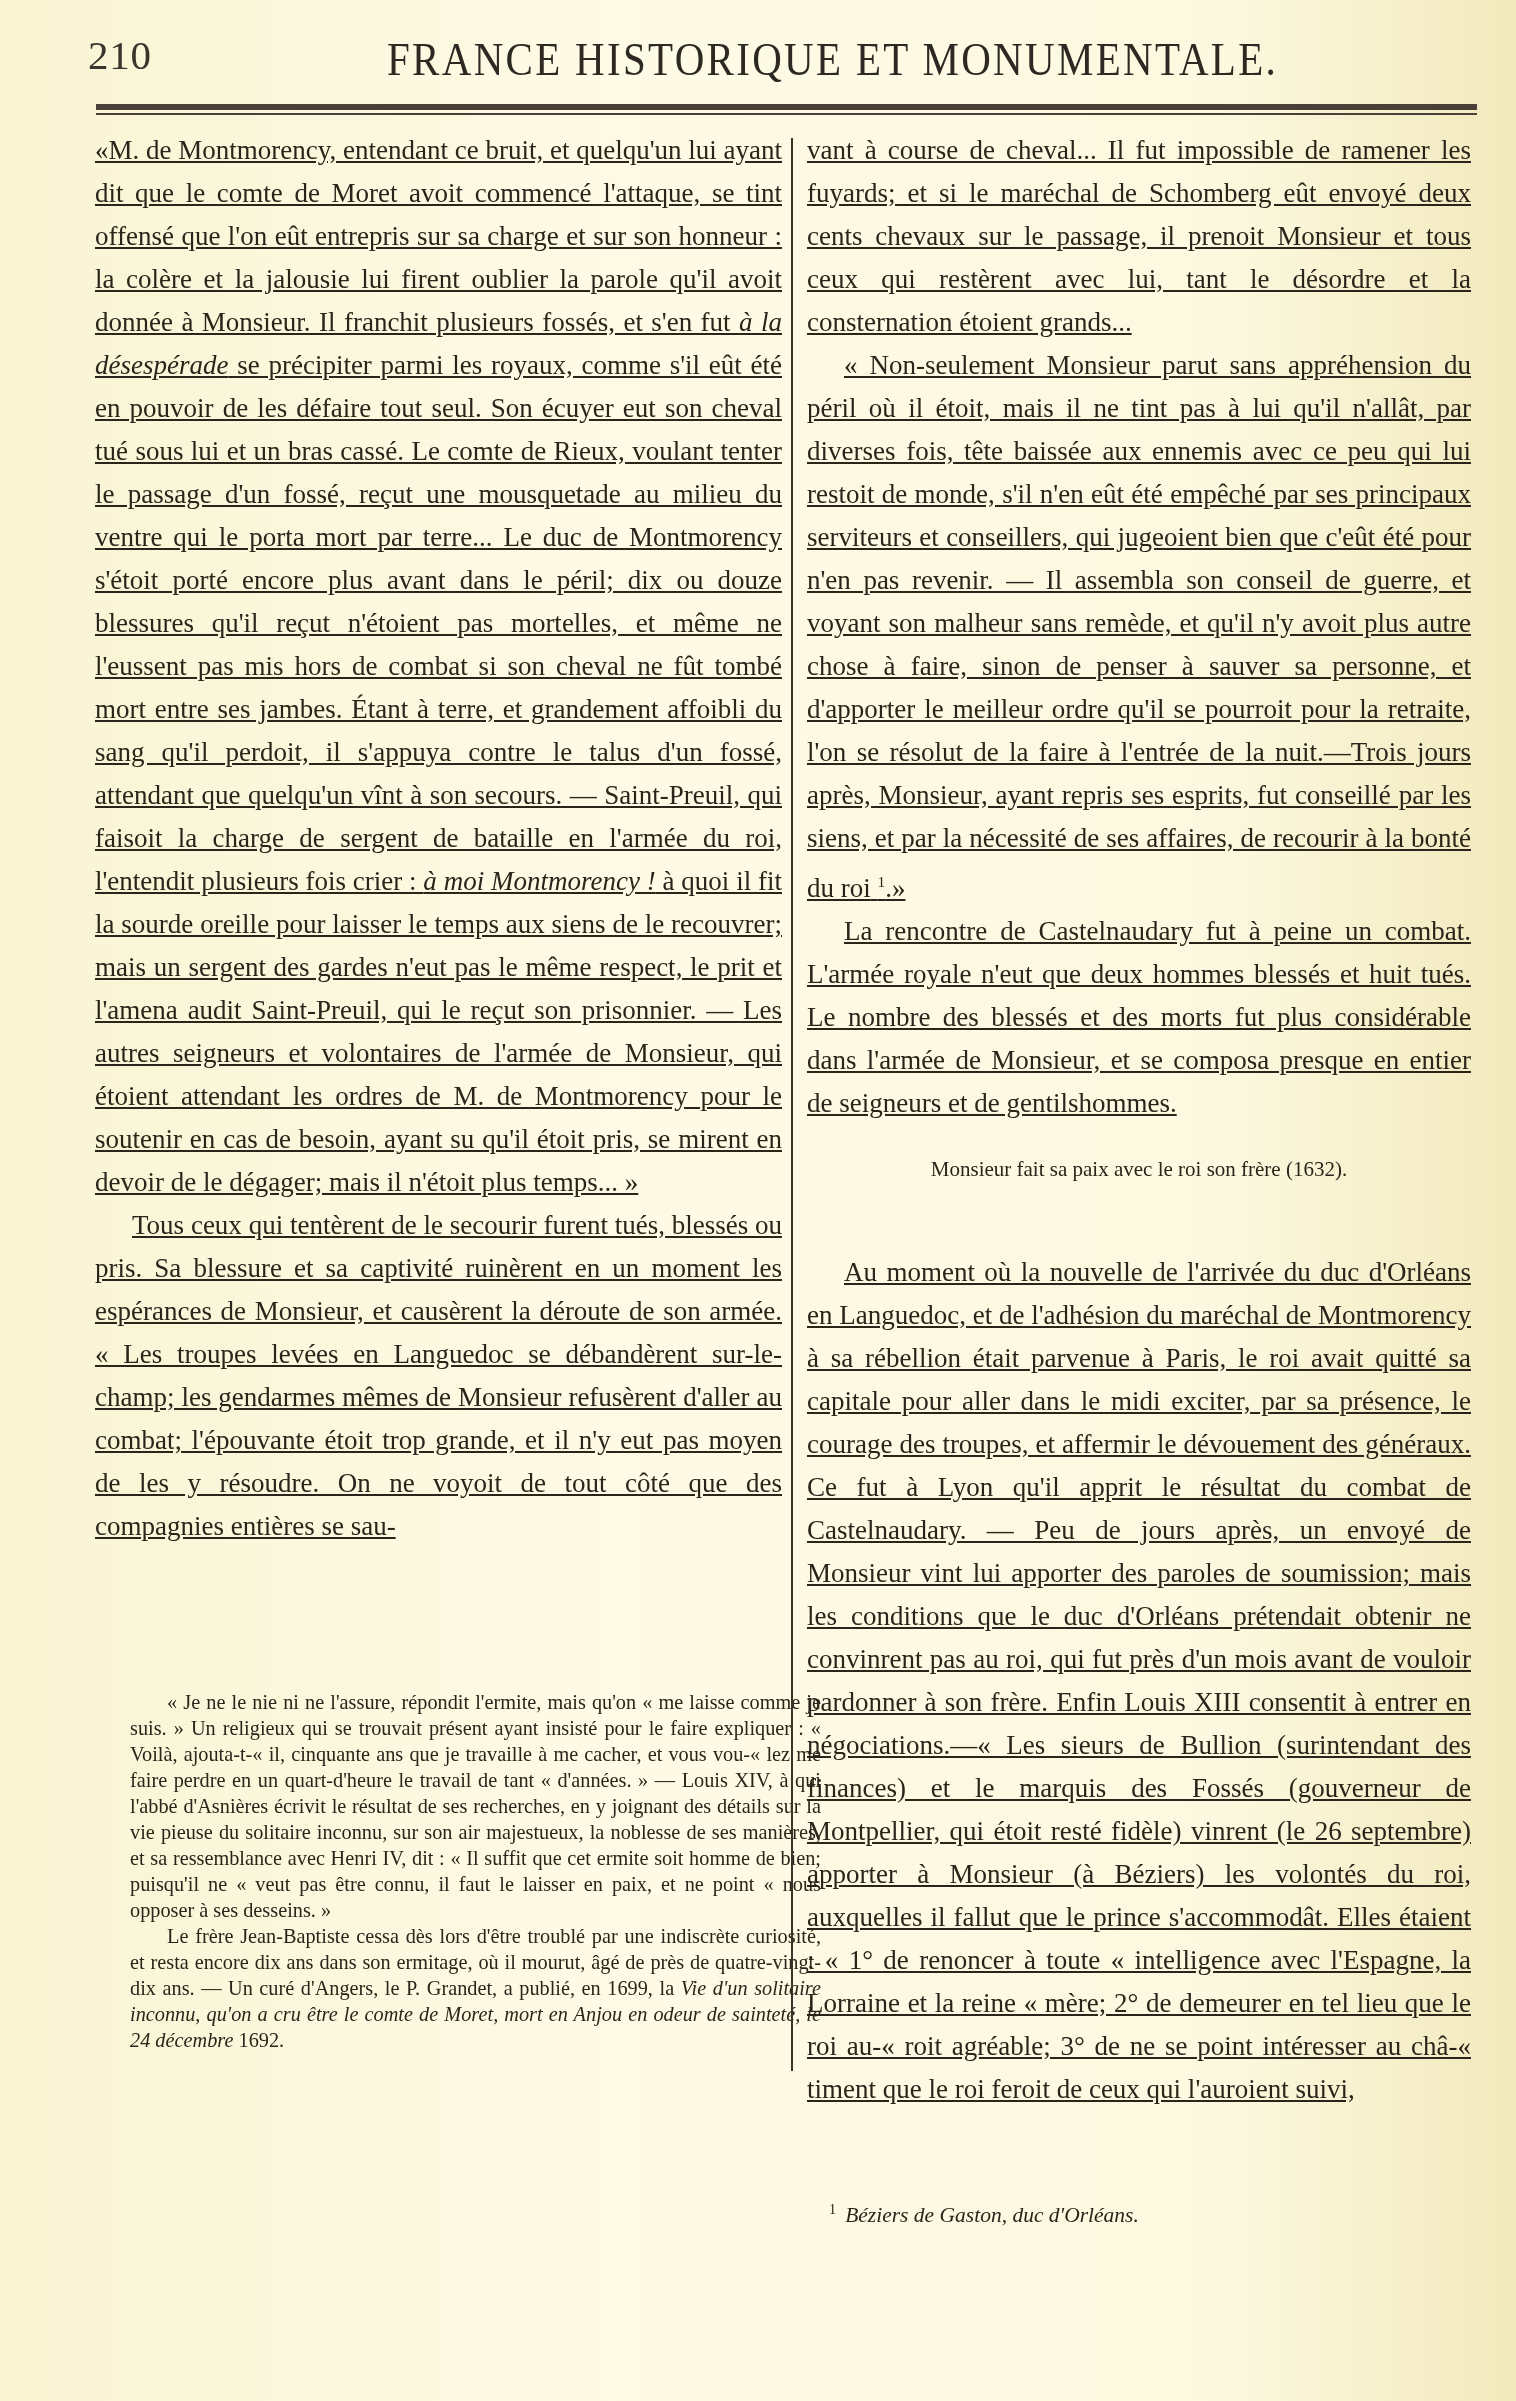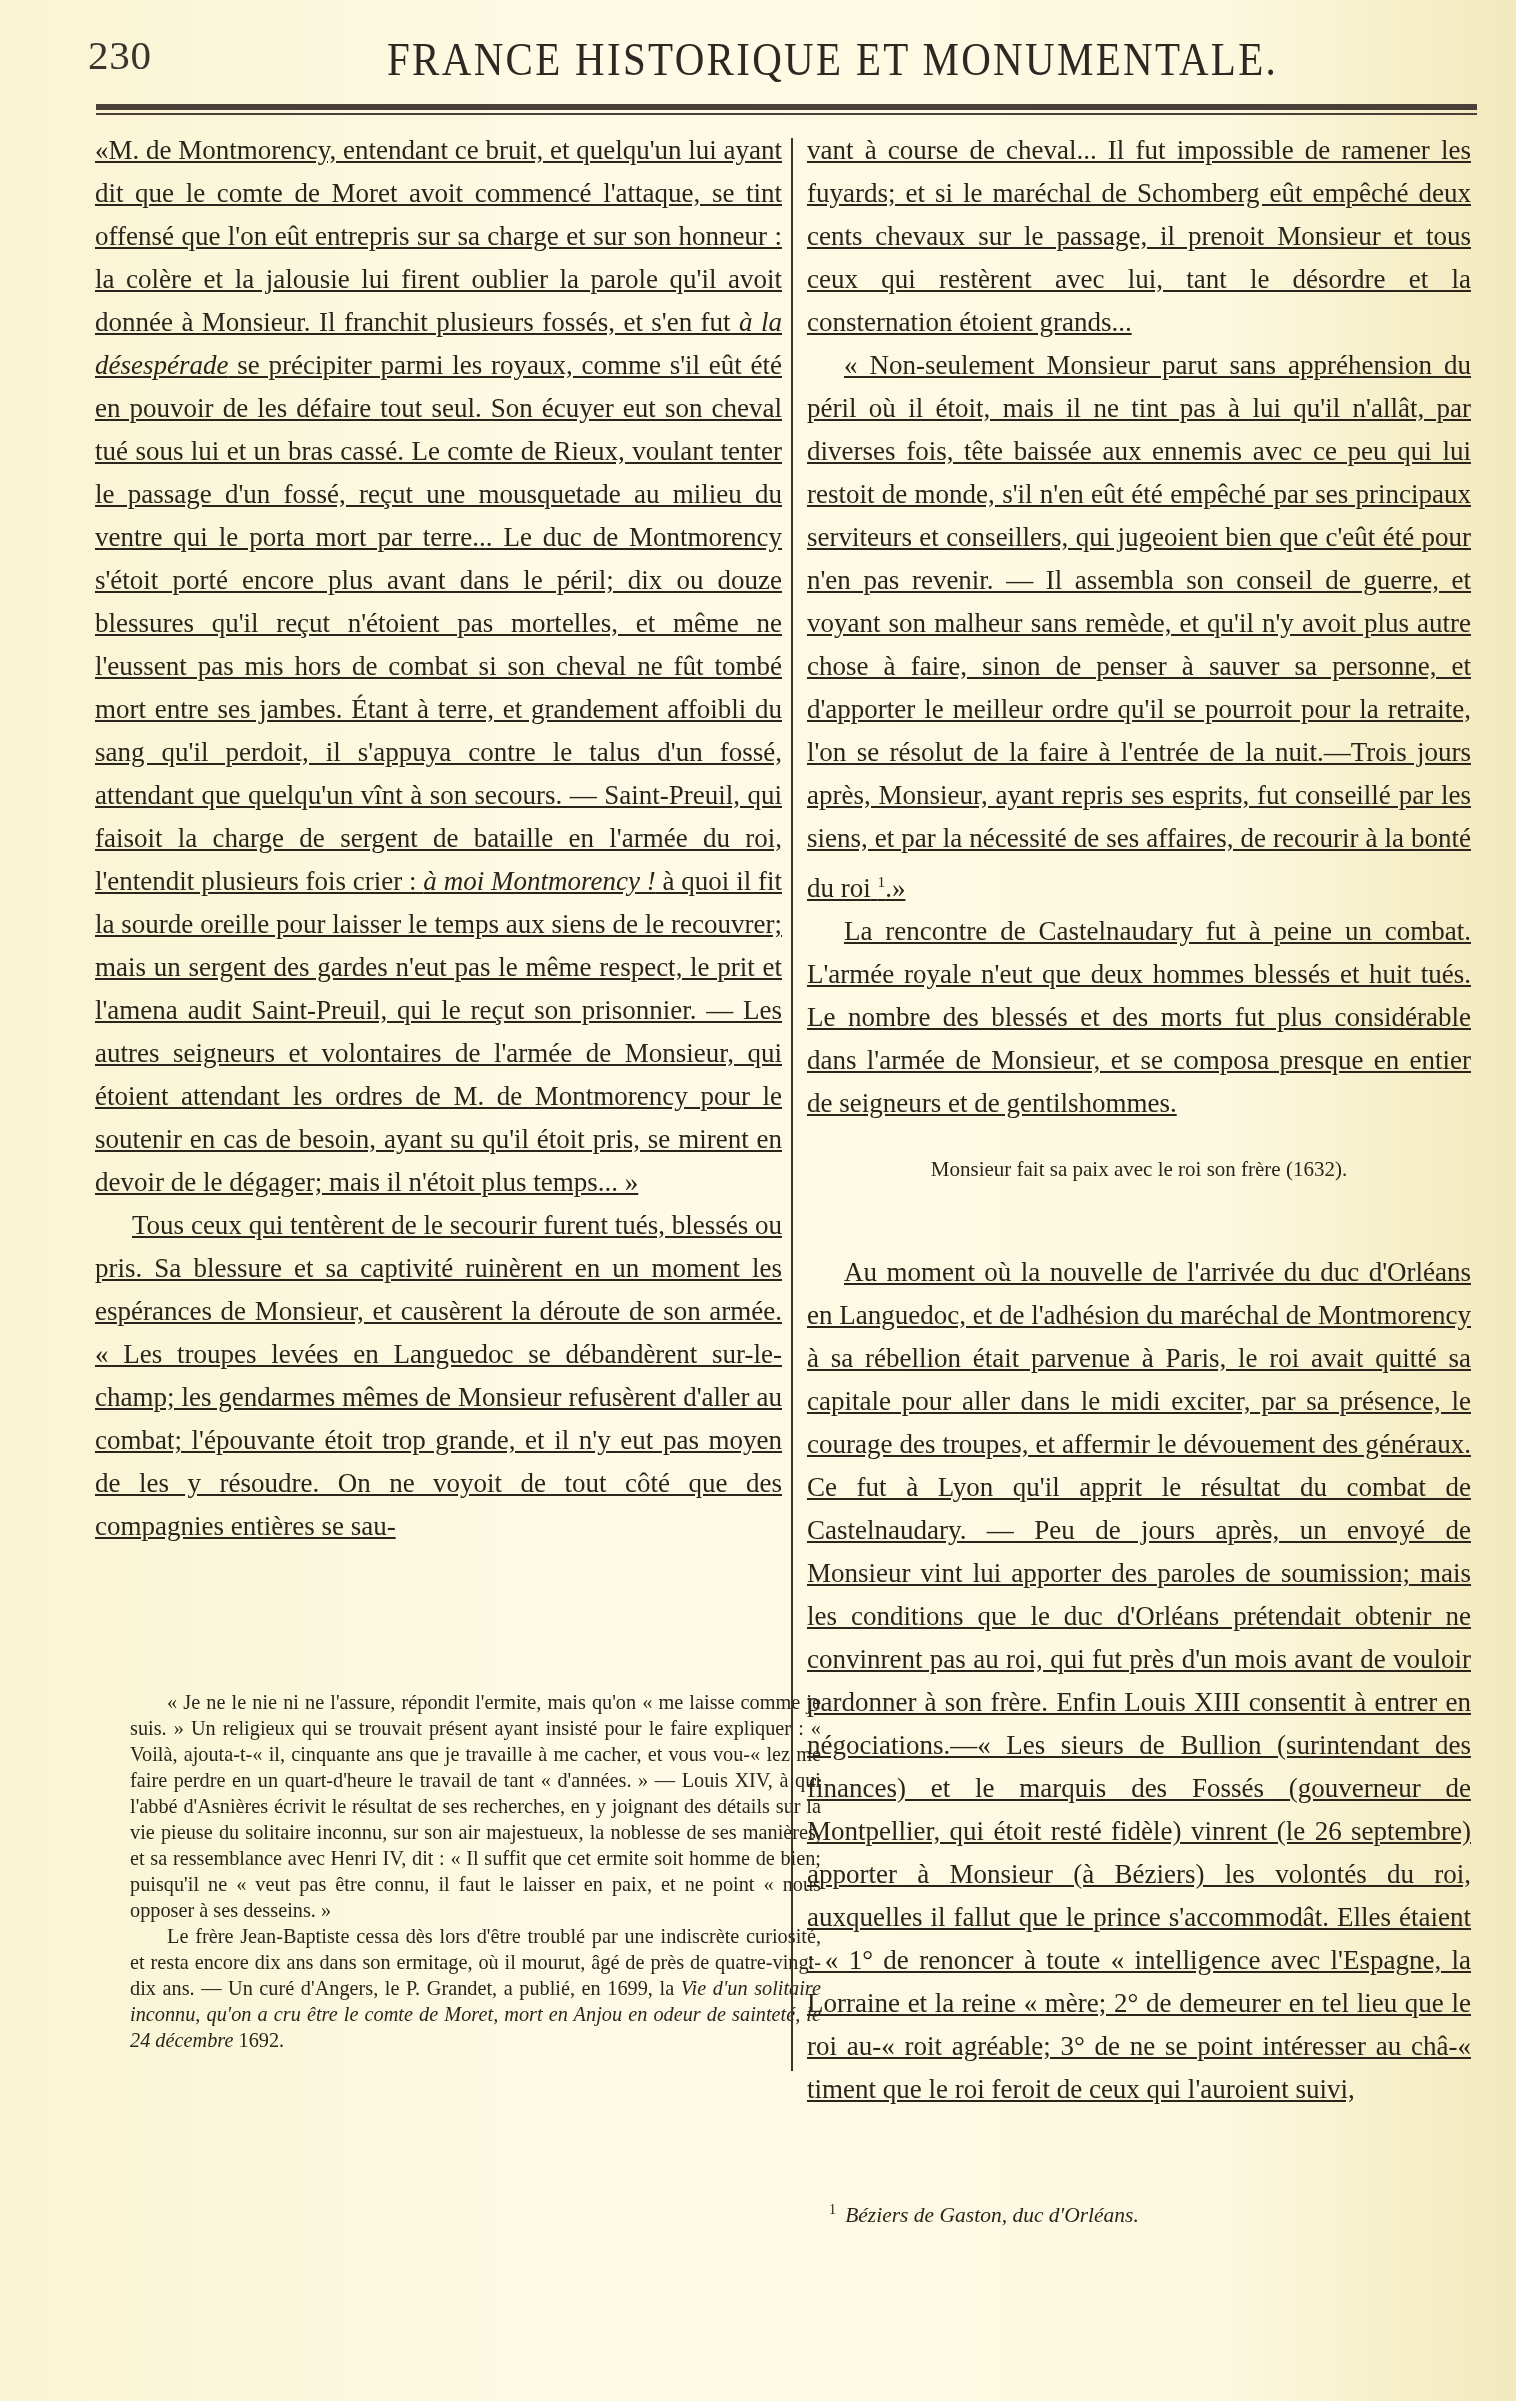--- a/index.html
+++ b/index.html
@@ -26,40 +26,40 @@
   .footnotes-left { position: absolute; left: 94px; top: 1689px; width: 691px; font-size: 20.3px; line-height: 26px; text-align: justify; margin-left: 36px; }
   .section-heading { position: absolute; left: 807px; top: 1157px; width: 664px; text-align: center; font-size: 21px; }
   .footnote-right { position: absolute; left: 829px; top: 2202px; width: 644px; font-size: 21.5px; font-style: italic; }
   .footnote-right sup { font-style: normal; font-size: 14px; margin-right: 9.2px; }
   sup.ref { font-size: 15.3px; }
 </style>
 </head>
 <body>
 
 <div class="header">
-  <span class="page-number">230</span>
+  <span class="page-number">210</span>
   <span class="running-title">FRANCE HISTORIQUE ET MONUMENTALE.</span>
 </div>
 <div class="rule-thick"></div>
 <div class="rule-thin"></div>
 
 <div class="col col-left">
   <p><span>«M. de Montmorency, entendant ce bruit, et quelqu'un lui ayant dit que le comte de Moret avoit commencé l'attaque, se tint offensé que l'on eût entrepris sur sa charge et sur son honneur : la colère et la jalousie lui firent oublier la parole qu'il avoit donnée à Monsieur. Il franchit plusieurs fossés, et s'en fut </span><em>à la désespérade</em><span> se précipiter parmi les royaux, comme s'il eût été en pouvoir de les défaire tout seul. Son écuyer eut son cheval tué sous lui et un bras cassé. Le comte de Rieux, voulant tenter le passage d'un fossé, reçut une mousquetade au milieu du ventre qui le porta mort par terre... Le duc de Montmorency s'étoit porté encore plus avant dans le péril; dix ou douze blessures qu'il reçut n'étoient pas mortelles, et même ne l'eussent pas mis hors de combat si son cheval ne fût tombé mort entre ses jambes. Étant à terre, et grandement affoibli du sang qu'il perdoit, il s'appuya contre le talus d'un fossé, attendant que quelqu'un vînt à son secours. — Saint-Preuil, qui faisoit la charge de sergent de bataille en l'armée du roi, l'entendit plusieurs fois crier : </span><em>à moi Montmorency !</em><span> à quoi il fit la sourde oreille pour laisser le temps aux siens de le recouvrer; mais un sergent des gardes n'eut pas le même respect, le prit et l'amena audit Saint-Preuil, qui le reçut son prisonnier. — Les autres seigneurs et volontaires de l'armée de Monsieur, qui étoient attendant les ordres de M. de Montmorency pour le soutenir en cas de besoin, ayant su qu'il étoit pris, se mirent en devoir de le dégager; mais il n'étoit plus temps... »</span></p>
   <p class="indent">Tous ceux qui tentèrent de le secourir furent tués, blessés ou pris. Sa blessure et sa captivité ruinèrent en un moment les espérances de Monsieur, et causèrent la déroute de son armée. « Les troupes levées en Languedoc se débandèrent sur-le-champ; les gendarmes mêmes de Monsieur refusèrent d'aller au combat; l'épouvante étoit trop grande, et il n'y eut pas moyen de les y résoudre. On ne voyoit de tout côté que des compagnies entières se sau-</p>
 </div>
 
 <div class="footnotes-left">
   <p class="indent">« Je ne le nie ni ne l'assure, répondit l'ermite, mais qu'on « me laisse comme je suis. » Un religieux qui se trouvait présent ayant insisté pour le faire expliquer : « Voilà, ajouta-t-« il, cinquante ans que je travaille à me cacher, et vous vou-« lez me faire perdre en un quart-d'heure le travail de tant « d'années. » — Louis XIV, à qui l'abbé d'Asnières écrivit le résultat de ses recherches, en y joignant des détails sur la vie pieuse du solitaire inconnu, sur son air majestueux, la noblesse de ses manières, et sa ressemblance avec Henri IV, dit : « Il suffit que cet ermite soit homme de bien; puisqu'il ne « veut pas être connu, il faut le laisser en paix, et ne point « nous opposer à ses desseins. »</p>
   <p class="indent"><span>Le frère Jean-Baptiste cessa dès lors d'être troublé par une indiscrète curiosité, et resta encore dix ans dans son ermitage, où il mourut, âgé de près de quatre-vingt-dix ans. — Un curé d'Angers, le P. Grandet, a publié, en 1699, la </span><em>Vie d'un solitaire inconnu, qu'on a cru être le comte de Moret, mort en Anjou en odeur de sainteté, le 24 décembre</em><span> 1692.</span></p>
 </div>
 
 <div class="divider"></div>
 
 <div class="col col-right">
-  <p>vant à course de cheval... Il fut impossible de ramener les fuyards; et si le maréchal de Schomberg eût empêché deux cents chevaux sur le passage, il prenoit Monsieur et tous ceux qui restèrent avec lui, tant le désordre et la consternation étoient grands...</p>
+  <p>vant à course de cheval... Il fut impossible de ramener les fuyards; et si le maréchal de Schomberg eût envoyé deux cents chevaux sur le passage, il prenoit Monsieur et tous ceux qui restèrent avec lui, tant le désordre et la consternation étoient grands...</p>
   <p class="indent"><span>« Non-seulement Monsieur parut sans appréhension du péril où il étoit, mais il ne tint pas à lui qu'il n'allât, par diverses fois, tête baissée aux ennemis avec ce peu qui lui restoit de monde, s'il n'en eût été empêché par ses principaux serviteurs et conseillers, qui jugeoient bien que c'eût été pour n'en pas revenir. — Il assembla son conseil de guerre, et voyant son malheur sans remède, et qu'il n'y avoit plus autre chose à faire, sinon de penser à sauver sa personne, et d'apporter le meilleur ordre qu'il se pourroit pour la retraite, l'on se résolut de la faire à l'entrée de la nuit.—Trois jours après, Monsieur, ayant repris ses esprits, fut conseillé par les siens, et par la nécessité de ses affaires, de recourir à la bonté du roi</span> <sup class="ref">1</sup><span>.»</span></p>
   <p class="indent">La rencontre de Castelnaudary fut à peine un combat. L'armée royale n'eut que deux hommes blessés et huit tués. Le nombre des blessés et des morts fut plus considérable dans l'armée de Monsieur, et se composa presque en entier de seigneurs et de gentilshommes.</p>
 </div>
 
 <div class="section-heading">Monsieur fait sa paix avec le roi son frère (1632).</div>
 
 <div class="col col-right" style="top:1251px;">
   <p class="indent">Au moment où la nouvelle de l'arrivée du duc d'Orléans en Languedoc, et de l'adhésion du maréchal de Montmorency à sa rébellion était parvenue à Paris, le roi avait quitté sa capitale pour aller dans le midi exciter, par sa présence, le courage des troupes, et affermir le dévouement des généraux. Ce fut à Lyon qu'il apprit le résultat du combat de Castelnaudary. — Peu de jours après, un envoyé de Monsieur vint lui apporter des paroles de soumission; mais les conditions que le duc d'Orléans prétendait obtenir ne convinrent pas au roi, qui fut près d'un mois avant de vouloir pardonner à son frère. Enfin Louis XIII consentit à entrer en négociations.—« Les sieurs de Bullion (surintendant des finances) et le marquis des Fossés (gouverneur de Montpellier, qui étoit resté fidèle) vinrent (le 26 septembre) apporter à Monsieur (à Béziers) les volontés du roi, auxquelles il fallut que le prince s'accommodât. Elles étaient : « 1° de renoncer à toute « intelligence avec l'Espagne, la Lorraine et la reine « mère; 2° de demeurer en tel lieu que le roi au-« roit agréable; 3° de ne se point intéresser au châ-« timent que le roi feroit de ceux qui l'auroient suivi,</p>
 </div>
 

